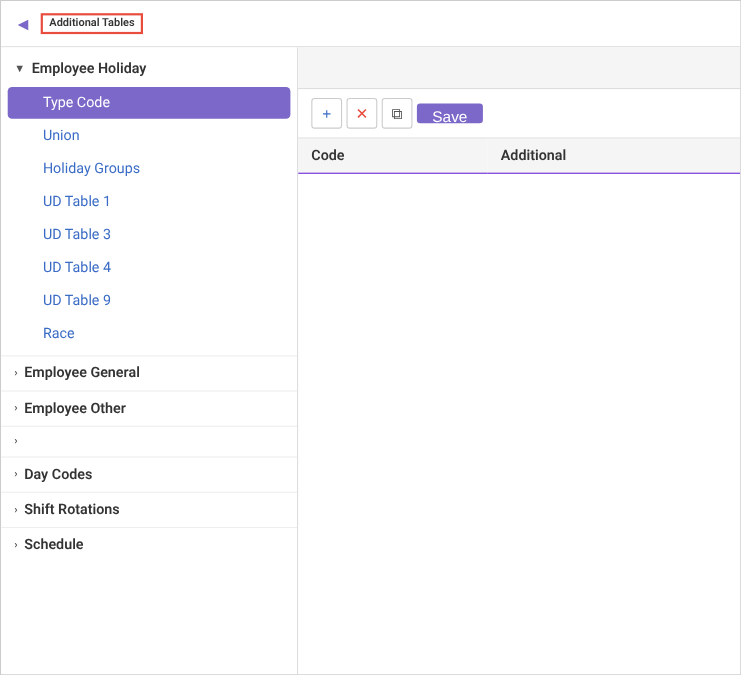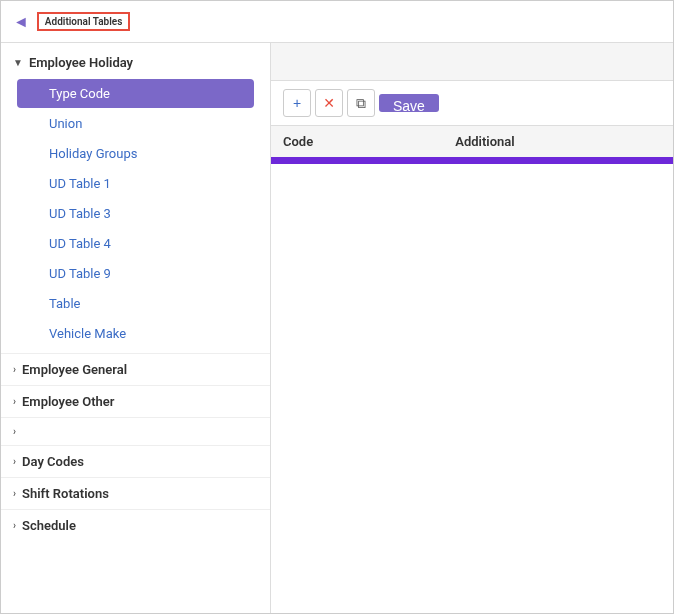--- a/index.html
+++ b/index.html
@@ -69,21 +69,21 @@
     }
     .sidebar-group-items {
       padding-left: 0;
     }
     .sidebar-item {
       padding: 7px 16px 7px 32px;
       cursor: pointer;
       color: #3b6cc5;
       font-size: 13px;
       border-radius: 4px;
-      margin: 1px 16px;
+      margin: 1px 6px;
     }
     .sidebar-item.active {
       background: #7b68c8;
       color: #fff;
       border-radius: 4px;
     }
     .sidebar-collapsed-group {
       display: flex;
       align-items: center;
       padding: 8px 12px;
@@ -146,21 +146,21 @@
       overflow: auto;
     }
     .data-table {
       width: 100%;
       border-collapse: collapse;
     }
     .data-table thead tr th {
       text-align: left;
       padding: 8px 12px;
       background: #f5f5f5;
-      border-bottom: 7px solid #6d28d9;
+      border-bottom: 1px solid #6d28d9;
       font-weight: 600;
       color: #333;
       font-size: 13px;
     }
     .col-code { width: 150px; }
     .col-description { width: 200px; }
   </style>
 </head>
 <body>
 
@@ -182,22 +182,21 @@
         </div>
         <div class="sidebar-group-items">
 
         <div class="sidebar-item active">Type Code</div>
             <div class="sidebar-item">Union</div>
             <div class="sidebar-item">Holiday Groups</div>
             <div class="sidebar-item">UD Table 1</div>
             <div class="sidebar-item">UD Table 3</div>
             <div class="sidebar-item">UD Table 4</div>
             <div class="sidebar-item">UD Table 9</div>
-            <div class="sidebar-item">Table</div>
-            <div class="sidebar-item">Vehicle Make</div>
+            <div class="sidebar-item">Race</div>
           </div>
       </div>
 
       <div id="collapsed-groups-container">
           <div class="sidebar-collapsed-group">
             <span class="chevron">›</span>
             <span>Employee General</span>
           </div>
           <div class="sidebar-collapsed-group">
             <span class="chevron">›</span>

